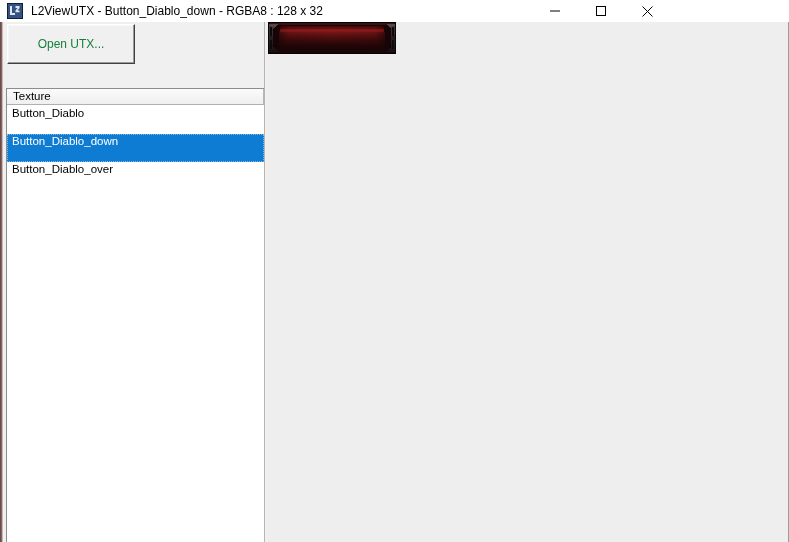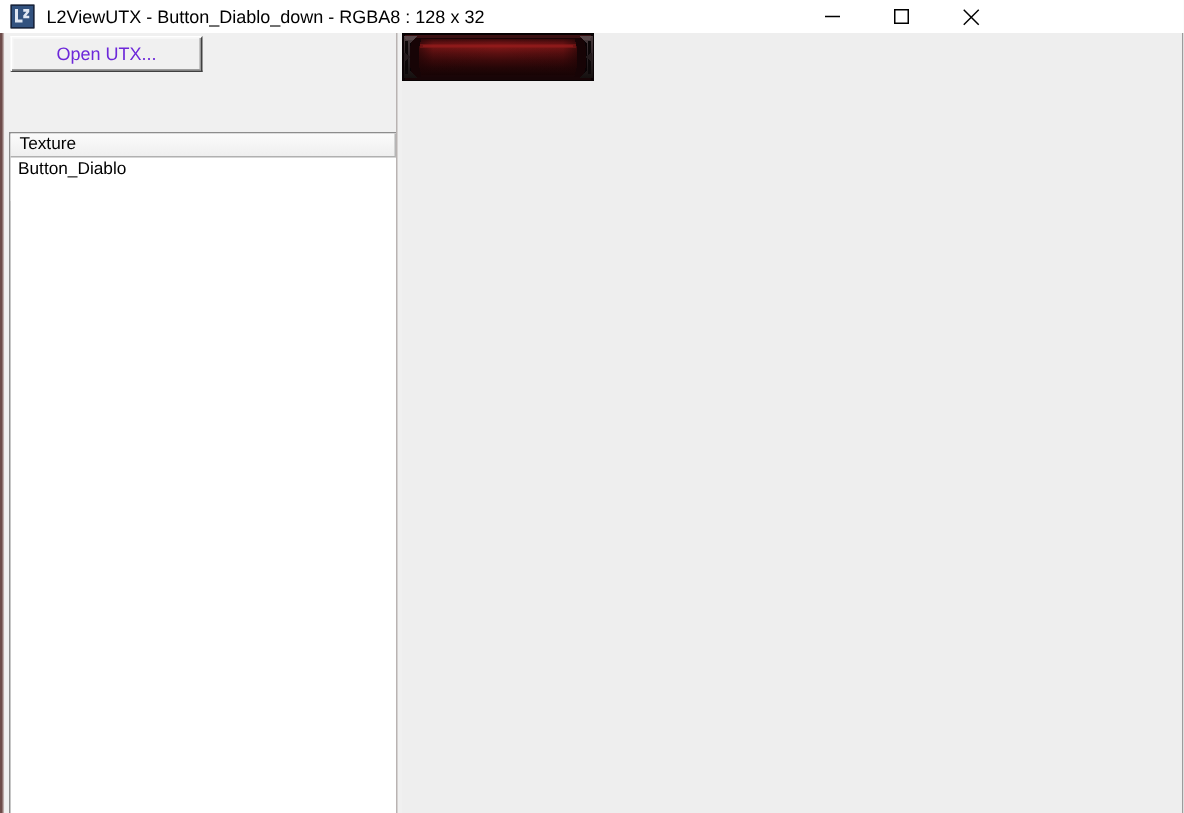--- a/index.html
+++ b/index.html
@@ -98,30 +98,30 @@
   
   #toolbar {
     position: absolute;
     left: 0; top: 2px;
     width: 261px;
     height: 26px;
   }
   .tool-button {
     position: absolute;
     top: 0;
-    height: 24px;
+    height: 40px;
     background: #f0f0f0;
     border-top: 1px solid #ffffff;
     border-left: 1px solid #ffffff;
     border-right: 1px solid #404040;
     border-bottom: 1px solid #404040;
     box-shadow: inset -1px -1px 0 #9a9a9a, inset 1px 1px 0 #f6f6f6;
     font-family: "Liberation Sans", sans-serif;
     font-size: 12px;
-    color: #6d28d9;
+    color: #15803d;
     display: flex;
     align-items: center;
     justify-content: center;
     box-sizing: border-box;
     padding: 0;
     cursor: default;
   }
   #open-utx-button { left: 4px; width: 128px; }
   #save-texture-button { left: 133px; width: 130px; }
 
@@ -265,20 +265,22 @@
       <div id="toolbar">
         <button class="tool-button" id="open-utx-button">Open UTX...</button>
       </div>
 
       <div id="texture-list">
         <div id="list-header-row">
           <div id="list-header-texture">Texture</div>
         </div>
         <div id="list-body">
           <div class="list-item">Button_Diablo</div>
+          <div class="list-item selected">Button_Diablo_down</div>
+          <div class="list-item">Button_Diablo_over</div>
         </div>
       </div>
 
     </div>
 
     <div id="splitter"></div>
 
     <div id="right-pane">
 
       <div id="texture-preview">

